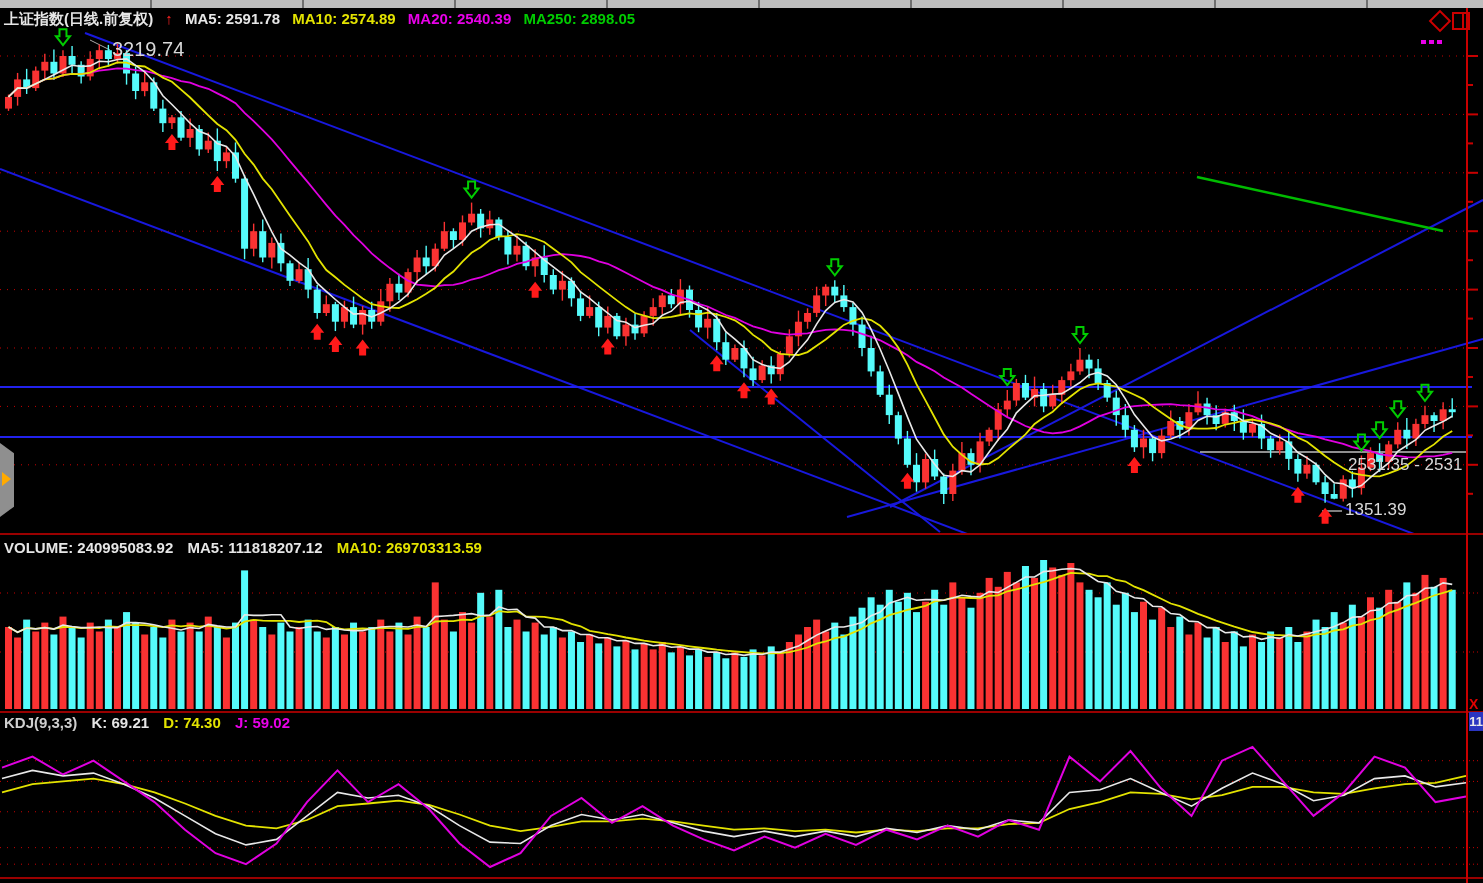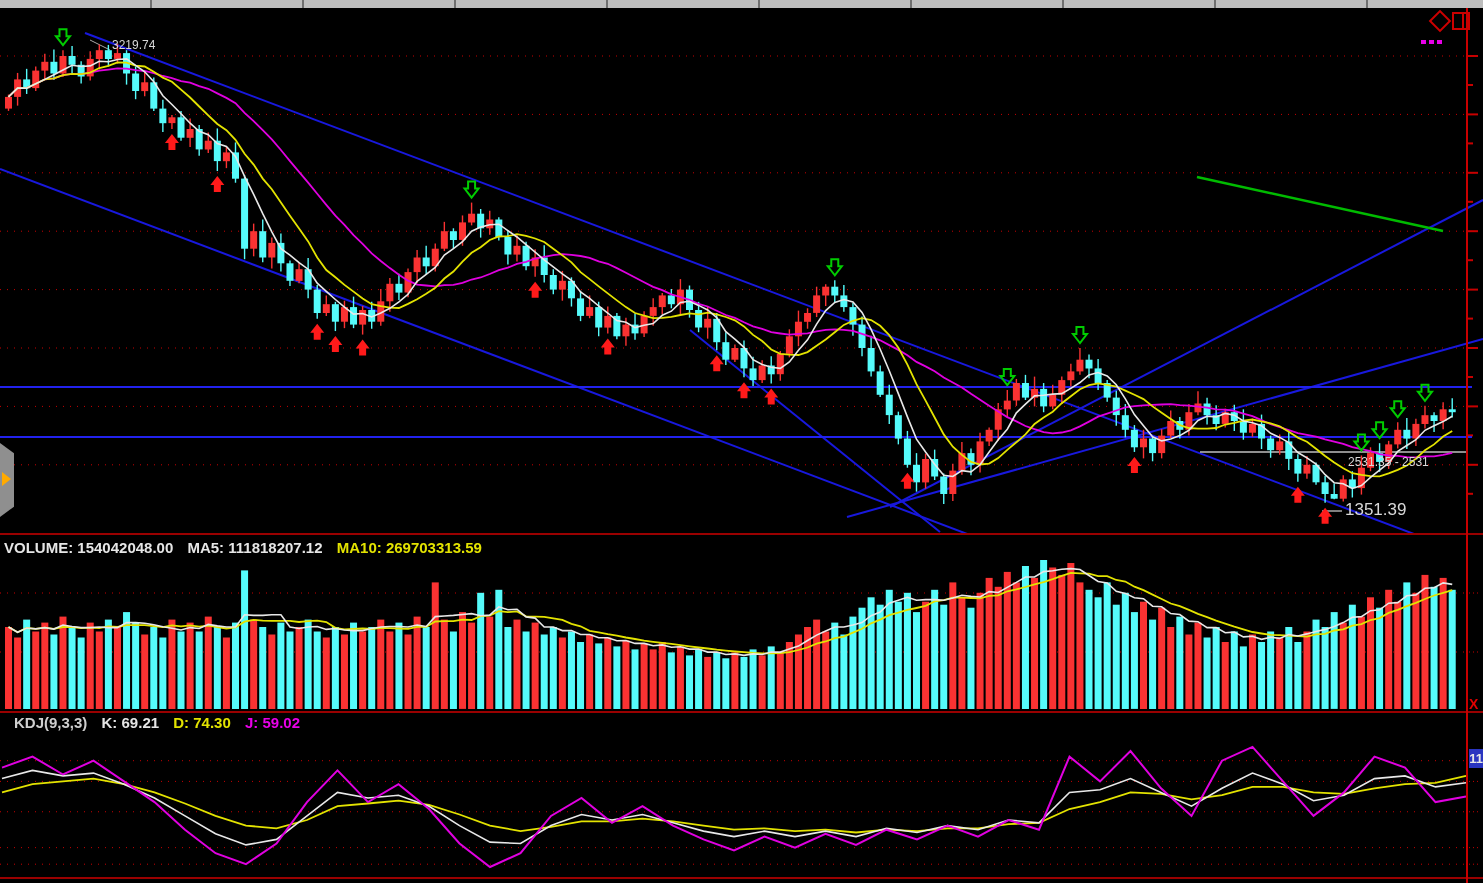--- a/index.html
+++ b/index.html
@@ -5,38 +5,38 @@
   html,body{margin:0;padding:0;background:#000;}
   #screen{position:relative;width:1483px;height:883px;background:#000;overflow:hidden;
           font-family:"Liberation Sans","DejaVu Sans",sans-serif;}
   #topstrip{position:absolute;left:0;top:0;width:1483px;height:8px;background:#bdbdbd;
     background-image:repeating-linear-gradient(90deg,transparent 0 150px,#6e6e6e 150px 152px);}
   .hdr{position:absolute;white-space:nowrap;font-size:15px;font-weight:bold;letter-spacing:0px;}
   #main-hdr{left:4px;top:10px;}
   #main-hdr span{margin-right:8px;}
   #vol-hdr{left:4px;top:539px;}
   #vol-hdr span{margin-right:10px;}
-  #kdj-hdr{left:4px;top:714px;margin-left:10px;}
+  #kdj-hdr{left:4px;top:714px;}
   #kdj-hdr span{margin-right:10px;}
   .c-white{color:#e6e6e6;} .c-yel{color:#e3e300;} .c-mag{color:#e800e8;} .c-grn{color:#00cc00;}
   .c-red{color:#ff2222;} .c-gray{color:#cfcfcf;}
   svg{position:absolute;left:0;top:0;}
-  .pricelabel{position:absolute;color:#d8d8d8;font-size:12px;white-space:nowrap;}
+  .pricelabel{position:absolute;color:#d8d8d8;font-size:20px;white-space:nowrap;}
   #lbl-peak{left:112px;top:38px;}
-  #lbl-cur{left:1348px;top:455px;font-size:12px;}
+  #lbl-cur{left:1348px;top:455px;font-size:17px;}
   #lbl-low{left:1345px;top:500px;font-size:17px;}
   #icon-dots{position:absolute;left:1421px;top:30px;width:26px;height:4px;}
   #icon-dots i{display:inline-block;width:5px;height:4px;background:#e800e8;margin-right:3px;}
   #icon-diamond{position:absolute;left:1432px;top:13px;width:12px;height:12px;
     border:2px solid #cc0000;transform:rotate(45deg);}
   #icon-split{position:absolute;left:1452px;top:12px;width:14px;height:14px;border:2px solid #cc0000;}
   #icon-split i{position:absolute;left:8px;top:0;width:2px;height:14px;background:#cc0000;display:block;}
   #close-x{position:absolute;left:1469px;top:696px;color:#e00000;font-size:14px;font-weight:bold;}
   #badge11{position:absolute;left:1469px;top:712px;width:14px;height:19px;background:#2a35c0;
-    color:#e8e8e8;font-size:13px;font-weight:bold;text-align:center;line-height:19px;margin-top:37px;}
+    color:#e8e8e8;font-size:13px;font-weight:bold;text-align:center;line-height:19px;}
   #flap{position:absolute;left:0;top:443px;width:14px;height:74px;background:#8f8f8f;
     clip-path:polygon(0 0,100% 14%,100% 86%,0 100%);}
   #flap i{position:absolute;left:2px;top:29px;width:0;height:0;border-left:9px solid #ffaa00;
     border-top:7px solid transparent;border-bottom:7px solid transparent;}
 </style>
 </head>
 <body>
 
 <div id="screen">
   <div id="topstrip"></div>
@@ -616,23 +616,31 @@
       <line x1="1469" y1="864.2" x2="1479" y2="864.2" stroke="#c80000" stroke-width="1" stroke-dasharray="1 3"></line>
       <polyline points="2,792.4 32.5,784.2 63,781.4 93.5,778.6 124,784.2 154.5,792.4 185,803.5 215.5,815.9 246,825.6 276.5,828.3 307,820.0 337.5,806.2 368,803.5 398.5,800.7 429,804.9 459.5,814.5 490,825.6 520.5,831.1 551,826.9 581.5,821.4 612,821.4 642.5,818.7 673,821.4 703.5,825.6 734,829.7 764.5,828.3 795,831.1 825.5,829.7 856,832.5 886.5,829.7 917,831.1 947.5,828.3 978,828.3 1008.5,824.2 1039,822.8 1069.5,809.0 1100,802.1 1130.5,792.4 1161,793.8 1191.5,799.3 1222,795.2 1252.5,786.9 1283,786.9 1313.5,792.4 1344,793.8 1374.5,788.3 1405,784.2 1435.5,782.8 1466,775.9" fill="none" stroke="#e3e300" stroke-width="1.8" clip-path="url(#kclip)"></polyline>
       <polyline points="2,778.6 32.5,770.4 63,775.9 93.5,773.1 124,784.2 154.5,798.0 185,815.9 215.5,833.8 246,844.9 276.5,839.4 307,815.9 337.5,792.4 368,798.0 398.5,795.2 429,806.2 459.5,825.6 490,842.1 520.5,843.5 551,825.6 581.5,814.5 612,820.0 642.5,814.5 673,822.8 703.5,831.1 734,836.6 764.5,831.1 795,836.6 825.5,831.1 856,836.6 886.5,828.3 917,832.5 947.5,825.6 978,829.7 1008.5,820.0 1039,822.8 1069.5,792.4 1100,789.7 1130.5,778.6 1161,792.4 1191.5,806.2 1222,788.3 1252.5,773.1 1283,784.2 1313.5,800.7 1344,795.2 1374.5,778.6 1405,775.9 1435.5,786.9 1466,782.8" fill="none" stroke="#e8e8e8" stroke-width="1.6" clip-path="url(#kclip)"></polyline>
       <polyline points="2,767.6 32.5,756.6 63,774.5 93.5,760.7 124,781.4 154.5,802.1 185,829.7 215.5,853.2 246,864.2 276.5,843.5 307,802.1 337.5,770.4 368,802.1 398.5,784.2 429,809.0 459.5,843.5 490,867.0 520.5,853.2 551,815.9 581.5,798.0 612,822.8 642.5,806.2 673,825.6 703.5,839.4 734,850.4 764.5,836.6 795,847.6 825.5,833.8 856,844.9 886.5,829.7 917,839.4 947.5,825.6 978,836.6 1008.5,820.0 1039,829.7 1069.5,756.6 1100,781.4 1130.5,751.0 1161,788.3 1191.5,815.9 1222,760.7 1252.5,746.9 1283,781.4 1313.5,815.9 1344,792.4 1374.5,756.6 1405,767.6 1435.5,802.1 1466,796.6" fill="none" stroke="#e000e0" stroke-width="2" clip-path="url(#kclip)"></polyline>
       <line x1="0" y1="534" x2="1483" y2="534" stroke="#9a0000" stroke-width="2"></line>
       <line x1="0" y1="712" x2="1483" y2="712" stroke="#9a0000" stroke-width="2"></line>
       <line x1="0" y1="878" x2="1483" y2="878" stroke="#9a0000" stroke-width="2"></line>
       <line x1="1467" y1="8" x2="1467" y2="883" stroke="#c80000" stroke-width="2"></line>
     </svg>
 
+  <div class="hdr" id="main-hdr">
+    <span class="c-white">上证指数(日线.前复权)</span>
+    <span class="c-red">↑</span>
+    <span class="c-white">MA5: 2591.78</span>
+    <span class="c-yel">MA10: 2574.89</span>
+    <span class="c-mag">MA20: 2540.39</span>
+    <span class="c-grn">MA250: 2898.05</span>
+  </div>
 
   <div class="hdr" id="vol-hdr">
-    <span class="c-white">VOLUME: 154042048.00</span>
+    <span class="c-white">VOLUME: 240995083.92</span>
     <span class="c-white">MA5: 111818207.12</span>
     <span class="c-yel">MA10: 269703313.59</span>
   </div>
 
   <div class="hdr" id="kdj-hdr">
     <span class="c-gray">KDJ(9,3,3)</span>
     <span class="c-white">K: 69.21</span>
     <span class="c-yel">D: 74.30</span>
     <span class="c-mag">J: 59.02</span>
   </div>

